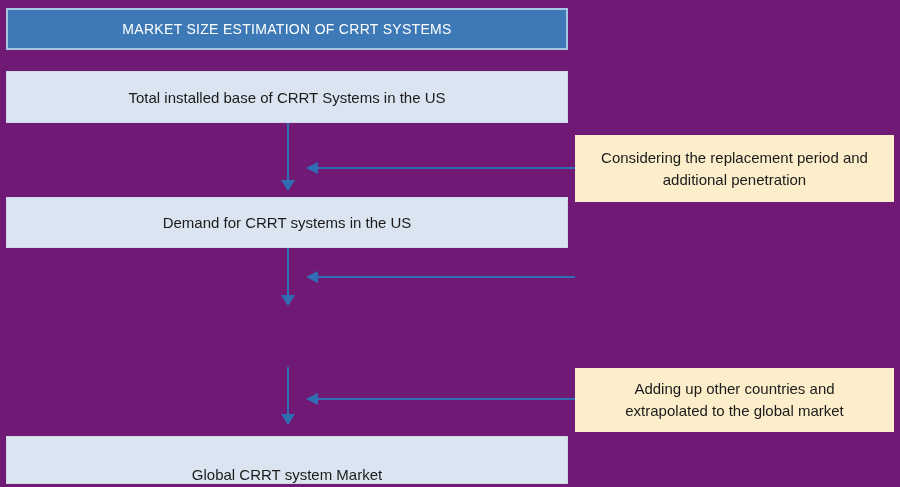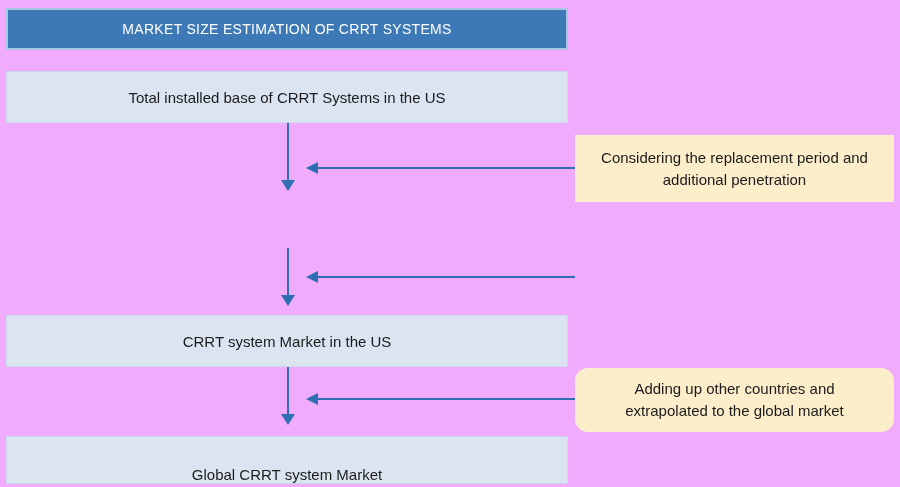--- a/index.html
+++ b/index.html
@@ -11,21 +11,21 @@
     --annotation-fill:#fdeecb;
     --arrow:#2f6eb3;
     --text:#1b1b1b;
   }
   *{margin:0;padding:0;box-sizing:border-box;}
   html,body{background:#ffffff;}
   body{font-family:"Liberation Sans","DejaVu Sans",sans-serif;}
   .canvas{
     position:relative;
     width:900px;height:487px;
-    background:#f0abfc;
+    background:#701a75;
     overflow:hidden;
   }
   .header-box{
     position:absolute;left:6px;top:8px;width:562px;height:42px;
     background:var(--header-fill);
     border:2px solid var(--header-border);
     color:var(--header-text);
     display:flex;align-items:center;justify-content:center;
     font-size:14px;letter-spacing:.3px;text-align:center;
   }
@@ -43,21 +43,21 @@
   .flow-4{top:436px;height:48px;align-items:flex-end;}
   .annotation-box{
     position:absolute;left:575px;width:319px;
     background:var(--annotation-fill);
     color:var(--text);
     display:flex;align-items:center;justify-content:center;
     font-size:15px;text-align:center;padding:12px 18px;line-height:1.45;
   }
   .ann-1{top:135px;height:67px;}
   .ann-2{top:246px;height:66px;}
-  .ann-3{top:368px;height:64px;border-radius:13px;}
+  .ann-3{top:368px;height:64px;}
   .vline{position:absolute;left:287px;width:1.5px;background:var(--arrow);}
   .vl-1{top:123px;height:58px;}
   .vl-2{top:248px;height:48px;}
   .vl-3{top:367px;height:48px;}
   .vhead{
     position:absolute;left:281px;width:0;height:0;
     border-left:7px solid transparent;border-right:7px solid transparent;
     border-top:11px solid var(--arrow);
   }
   .vh-1{top:180px;}
@@ -82,24 +82,24 @@
 <div class="canvas">
 
   <div class="header-box">
     <span>MARKET SIZE ESTIMATION OF CRRT SYSTEMS</span>
   </div>
 
   <div class="flow-box flow-1">
     <span>Total installed base of CRRT Systems in the US</span>
   </div>
 
+  <div class="flow-box flow-2">
+    <span>Demand for CRRT systems in the US</span>
+  </div>
 
-  <div class="flow-box flow-3">
-    <span>CRRT system Market in the US</span>
-  </div>
 
   <div class="flow-box flow-4">
     <span>Global CRRT system Market</span>
   </div>
 
   <div class="annotation-box ann-1">
     <span>Considering the replacement period and additional penetration</span>
   </div>
 
 

